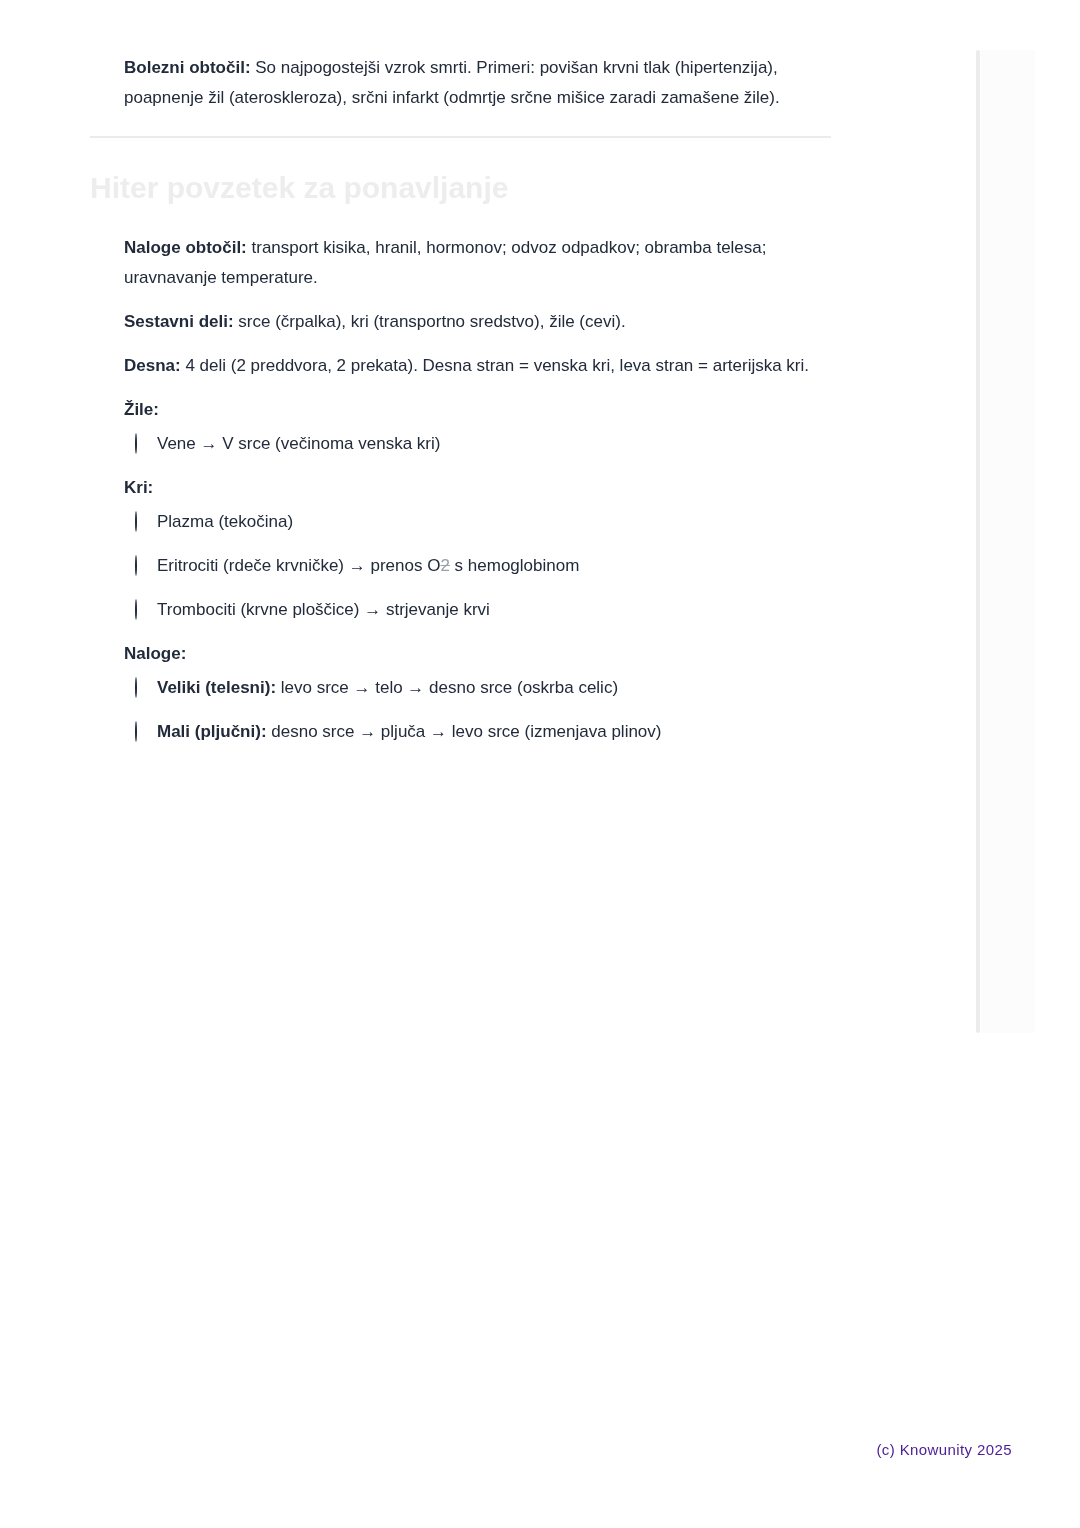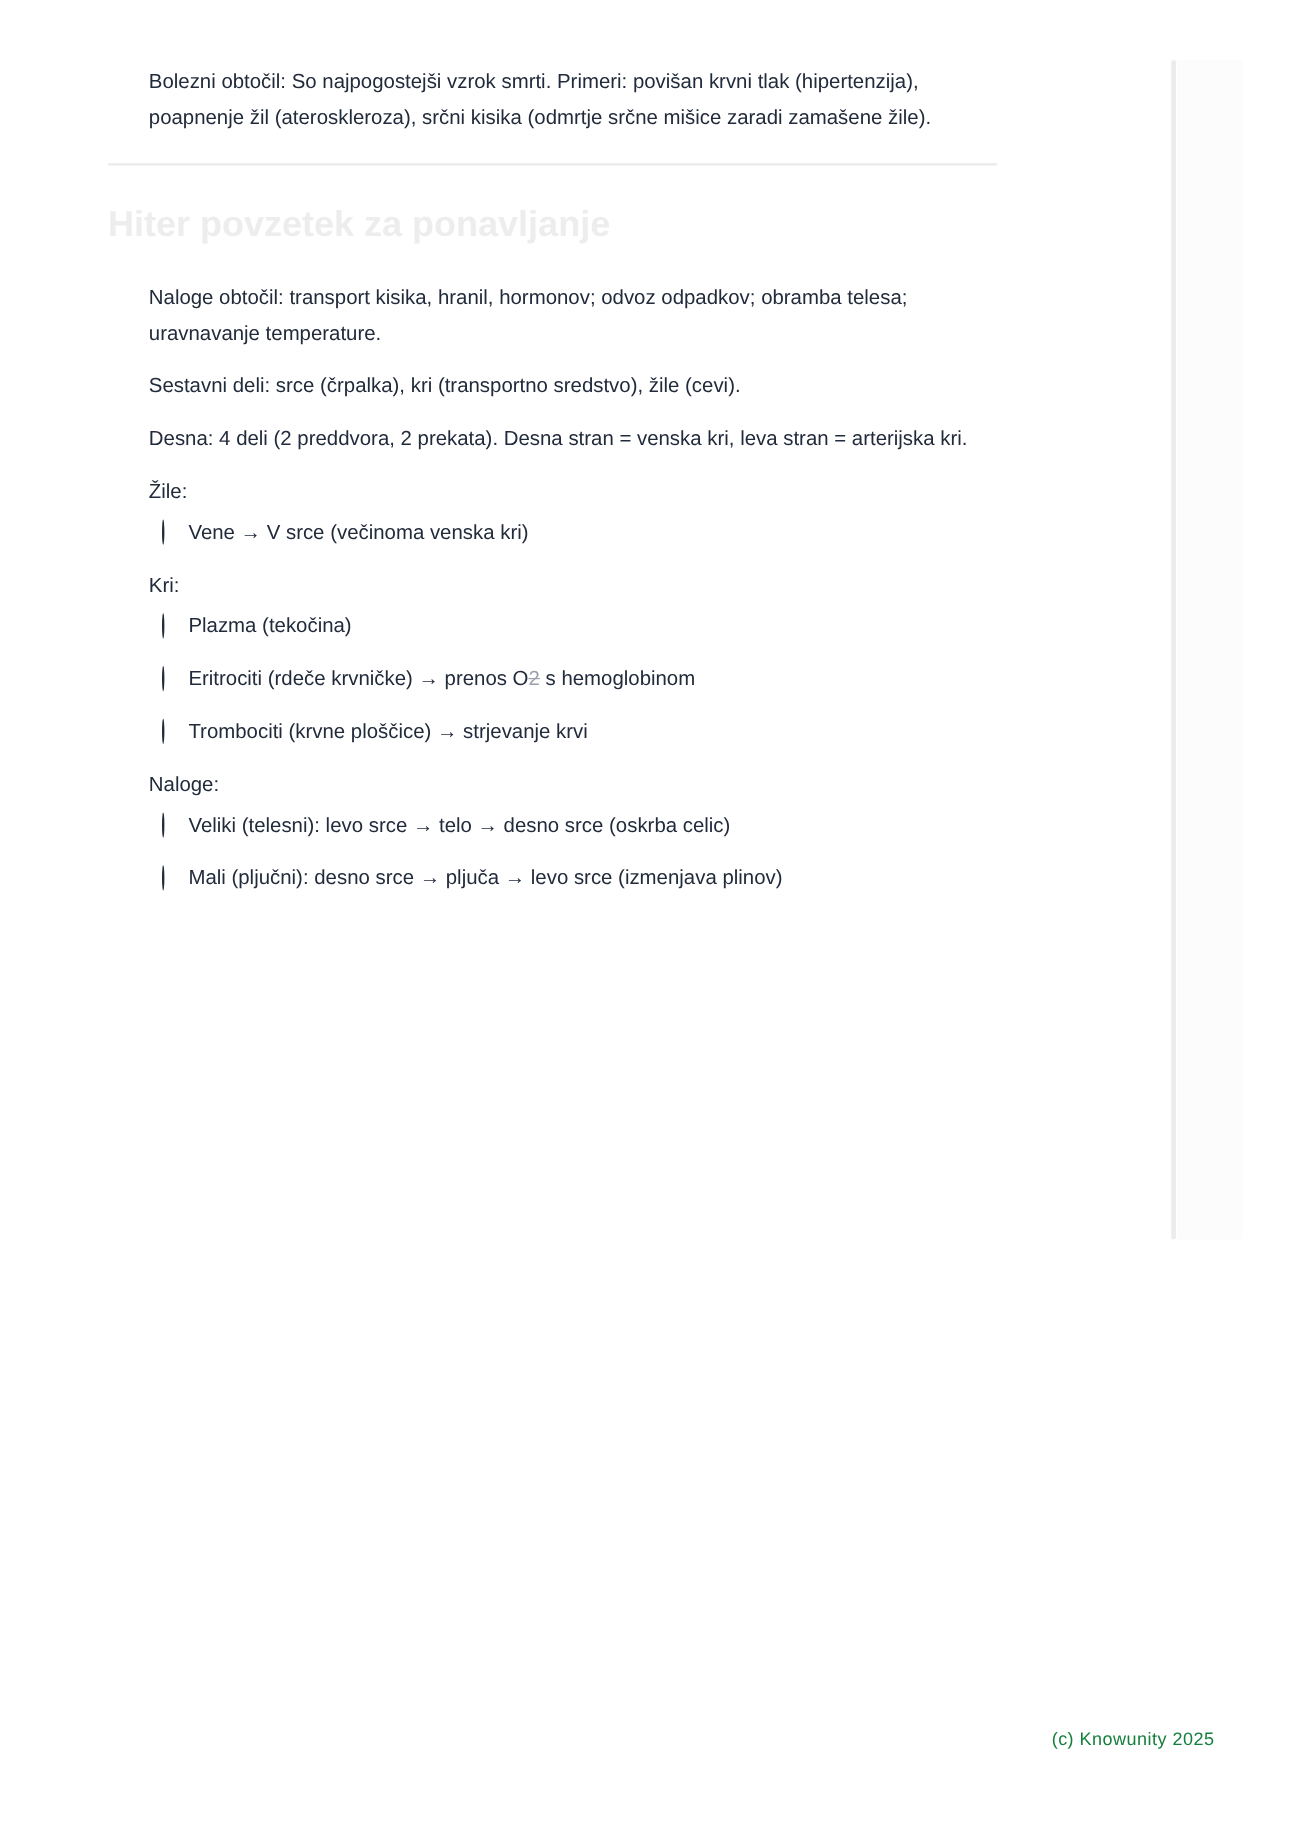--- a/index.html
+++ b/index.html
@@ -38,21 +38,21 @@
     padding-left: 12px;
   }
   .dot {
     width: 6px;
     height: 6px;
     border-radius: 50%;
     background: #222b3b;
     margin-top: 12px;
   }
   .li-body { flex: 1 1 auto; }
-  b, .bold { font-weight: 400; }
+  b, .bold { font-weight: 700; }
   ul.l2 {
     margin-top: 4px;
   }
   ul.l2 > li {
     display: flex;
     margin-bottom: 14px;
   }
   ul.l2 > li:last-child { margin-bottom: 0; }
   .m2 {
     flex: 0 0 33px;
@@ -83,21 +83,21 @@
   .struck {
     color: #9aa1ad;
     text-decoration: line-through;
   }
   .footer {
     position: absolute;
     top: 1441px;
     right: 68px;
     font-size: 15px;
     line-height: 18px;
-    color: #15803d;
+    color: #4c1d95;
     letter-spacing: 0.4px;
   }
   .scroll-line {
     position: absolute;
     left: 976px;
     top: 50px;
     width: 4px;
     height: 983px;
     background: #ececec;
     border-radius: 2px;
@@ -112,21 +112,21 @@
   }
 </style>
 </head>
 <body>
 
 <div class="content">
 
   <ul class="l1">
     <li>
       <span class="m1"><span class="dot"></span></span>
-      <span class="li-body"><b>Bolezni obtočil:</b><span> So najpogostejši vzrok smrti. Primeri: povišan krvni tlak (hipertenzija), poapnenje žil (ateroskleroza), srčni kisika (odmrtje srčne mišice zaradi zamašene žile).</span></span>
+      <span class="li-body"><b>Bolezni obtočil:</b><span> So najpogostejši vzrok smrti. Primeri: povišan krvni tlak (hipertenzija), poapnenje žil (ateroskleroza), srčni infarkt (odmrtje srčne mišice zaradi zamašene žile).</span></span>
     </li>
   </ul>
 
   <hr class="divider">
 
   <h1 class="watermark">Hiter povzetek za ponavljanje</h1>
 
   <ul class="l1">
 
     <li>

